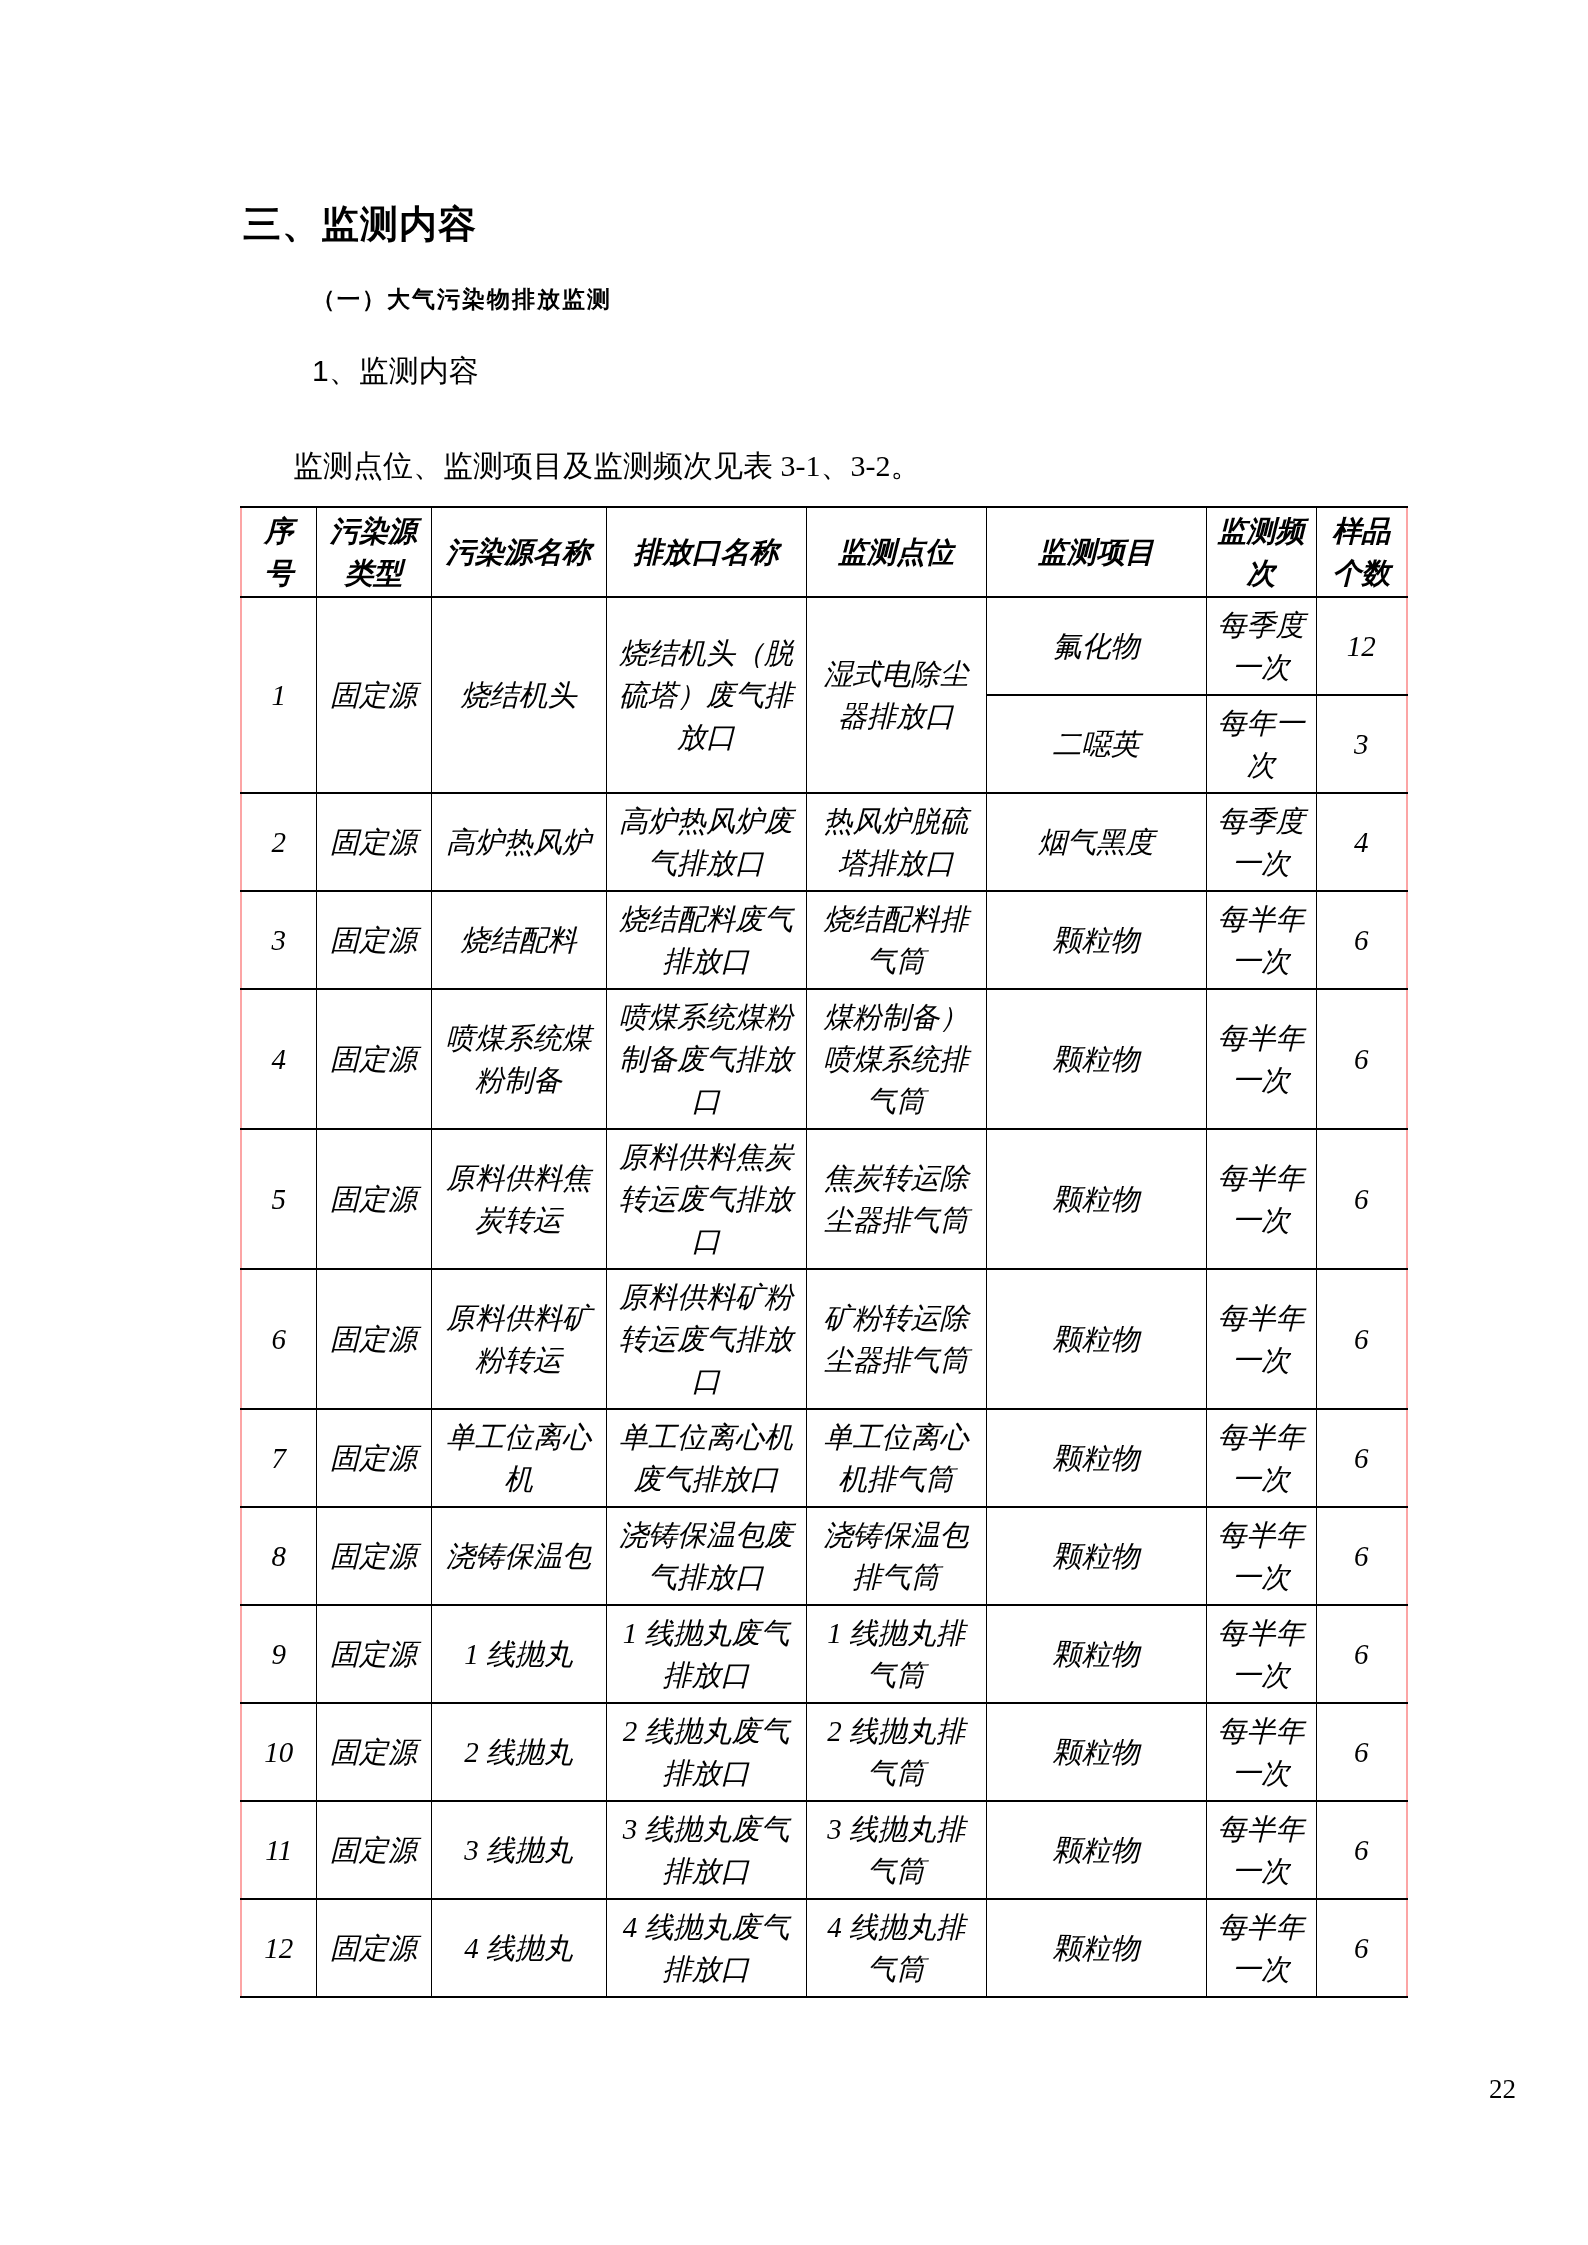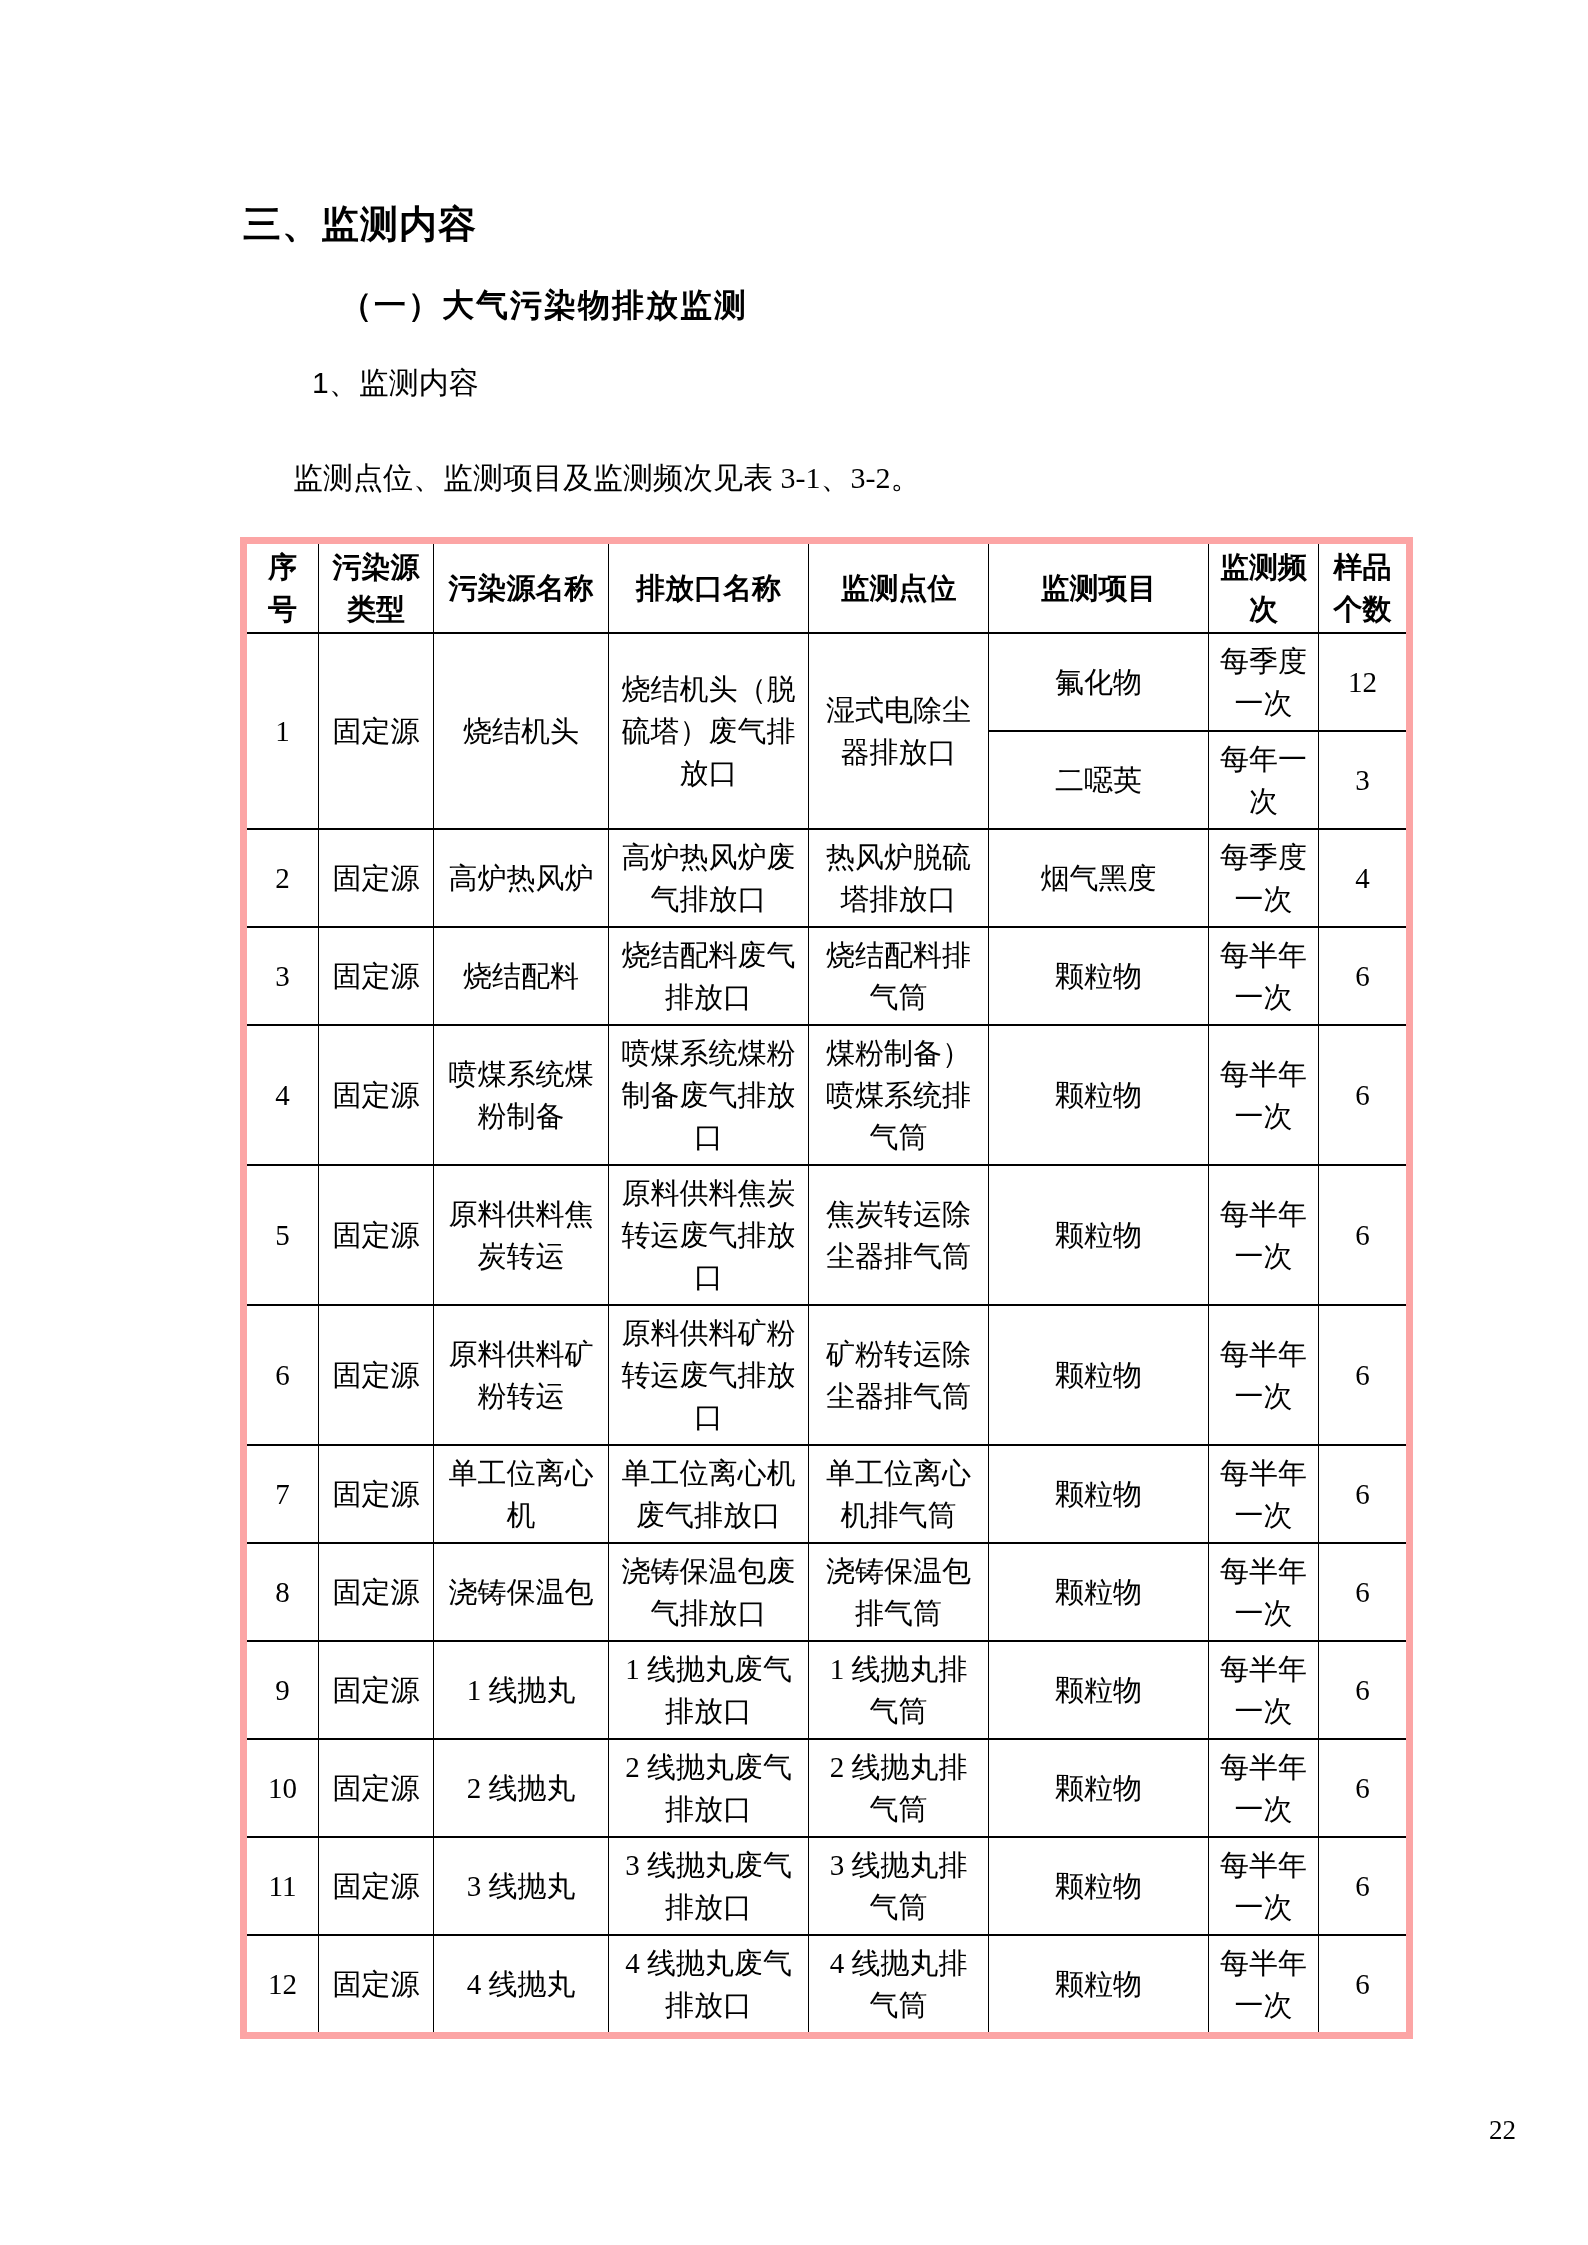--- a/index.html
+++ b/index.html
@@ -21,24 +21,24 @@
     margin-top: 200px;
     margin-left: 3px;
     font-family: "Liberation Sans", sans-serif;
     font-weight: bold;
     font-size: 38px;
     line-height: 1.3;
     letter-spacing: 1px;
   }
   .h2 {
     margin-top: 36px;
-    margin-left: 100px;
+    margin-left: 72px;
     font-family: "Liberation Serif", serif;
     font-weight: bold;
-    font-size: 32px;
+    font-size: 23px;
     line-height: 1.3;
     letter-spacing: 2px;
   }
   .h3 {
     margin-top: 36px;
     margin-left: 72px;
     font-family: "Liberation Sans", sans-serif;
     font-weight: normal;
     font-size: 30px;
     line-height: 1.3;
@@ -51,25 +51,26 @@
     font-family: Liberation Serif, serif;
   }
   .caption {
     margin-top: 34px;
     text-align: center;
     font-weight: bold;
     font-size: 27px;
     line-height: 1.3;
   }
   table.doc-table {
-    margin-top: 40px;
+    margin-top: 21px;
     width: 1166px;
     table-layout: fixed;
     border-collapse: collapse;
-    border: 7px solid #fca5a5;
+    border: 2px solid #fca5a5;
+    font-style: italic;
   }
   table.doc-table th,
   table.doc-table td {
     border: 1px solid #000;
     border-top: 2px solid #000;
     border-bottom: 2px solid #000;
     text-align: center;
     vertical-align: middle;
     font-size: 29px;
     line-height: 42px;

